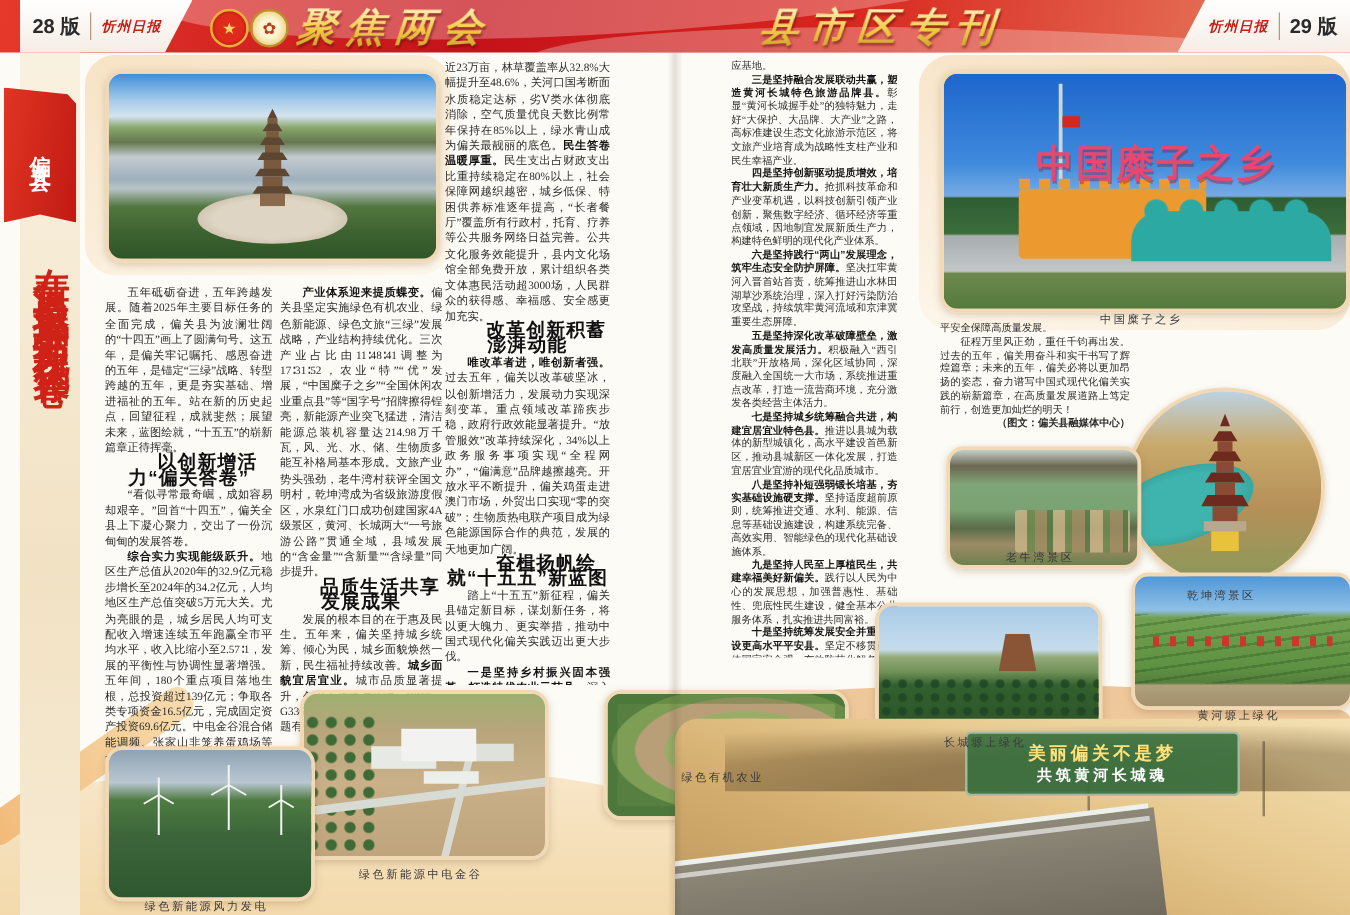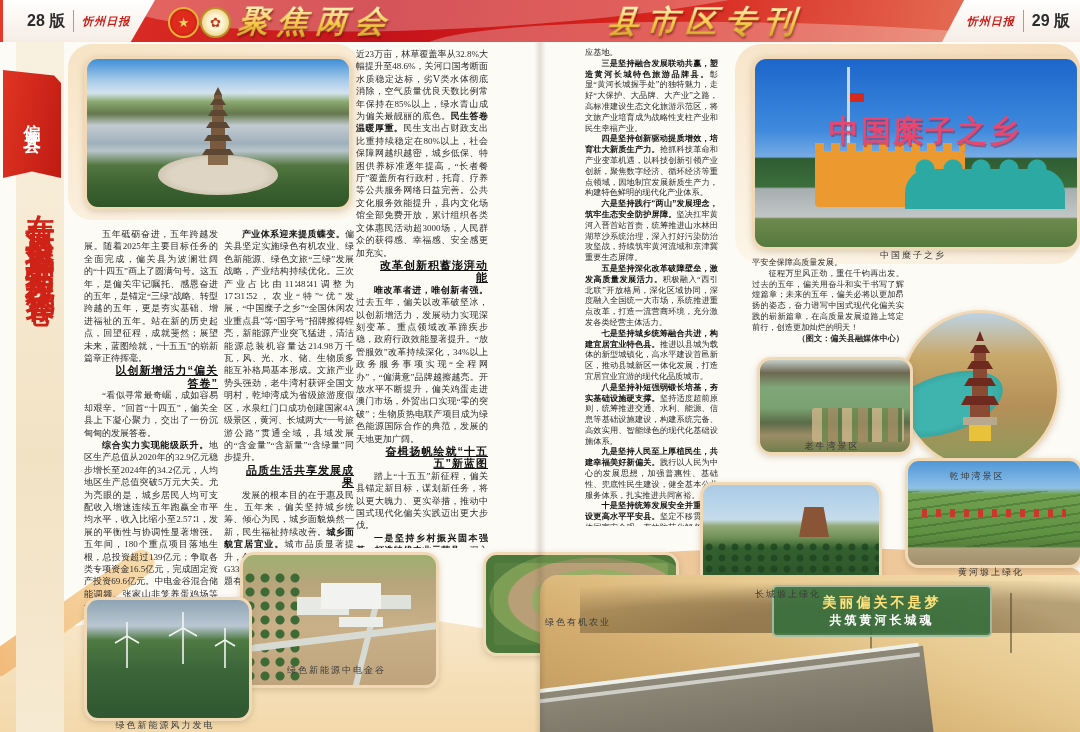--- a/index.html
+++ b/index.html
@@ -6,21 +6,21 @@
   body{font-family:"Liberation Serif","DejaVu Serif",serif;background:#e9e4da;}
   #spread{position:relative;width:1080px;height:732px;margin:0 auto;background:#fdfbf6;overflow:hidden;}
 
   
   .band{position:absolute;left:0;top:0;width:1080px;height:42px;
     background:linear-gradient(100deg,#e6392b 0%,#c4121a 35%,#d8251d 62%,#e2604a 85%,#e8886a 100%);overflow:hidden;}
   .band .wave1,.band .wave2{position:absolute;background:rgba(255,255,255,.28);border-radius:50%;}
   .wave1{width:700px;height:90px;left:120px;top:-62px;transform:rotate(-3deg);}
   .wave2{width:800px;height:80px;left:420px;top:24px;transform:rotate(2deg);background:rgba(120,0,0,.18);}
   .chip{position:absolute;top:0;height:42px;display:flex;align-items:center;gap:8px;background:linear-gradient(180deg,#ffffff,#f6ece4);z-index:3;}
-  .chip-left{left:3px;width:128px;padding-left:24px;clip-path:polygon(0 0,100% 0,84% 100%,0 100%);}
+  .chip-left{left:16px;width:128px;padding-left:10px;clip-path:polygon(0 0,100% 0,84% 100%,0 100%);}
   .chip-right{right:0;width:128px;justify-content:flex-end;padding-right:10px;clip-path:polygon(16% 0,100% 0,100% 100%,0 100%);}
   .pageno{font-family:"Liberation Sans","DejaVu Sans",sans-serif;font-weight:bold;font-size:16px;color:#2b2b2b;}
   .chip-div{width:1px;height:22px;background:#b09a8d;}
   .masthead{font-size:11px;font-weight:bold;font-style:italic;color:#c81d17;letter-spacing:1px;}
   .emblem{position:absolute;top:7px;width:27px;height:27px;border-radius:50%;z-index:3;display:flex;align-items:center;justify-content:center;font-size:13px;}
   .emblem-state{left:168px;background:radial-gradient(circle,#e02a1c 55%,#a80f0c);border:2px solid #e8b23a;color:#f7d264;}
   .emblem-cppcc{left:200px;background:radial-gradient(circle,#fdf4d2 40%,#e2bd55);border:2px solid #bb8f2a;color:#c03a1d;}
   .goldtitle{position:absolute;top:1px;z-index:3;font-family:"Liberation Serif","DejaVu Serif",serif;
     font-weight:bold;font-style:italic;font-size:31px;letter-spacing:8px;
     background:linear-gradient(180deg,#fdf0b2 15%,#f3c945 55%,#caa22c 90%);
@@ -49,22 +49,22 @@
   .blob-br{left:540px;top:548px;width:540px;height:60px;background:#eec89b;border-radius:100% 100% 0 0/52px 52px 0 0;}
   .stripe-orange{left:-30px;top:600px;width:200px;height:26px;background:linear-gradient(90deg,#f2b978,#f7dcae);transform:rotate(-35deg);border-radius:12px;}
   .gutter{position:absolute;left:534px;top:42px;width:12px;height:690px;z-index:5;pointer-events:none;
     background:linear-gradient(90deg,rgba(0,0,0,0) 0%,rgba(90,70,50,.16) 50%,rgba(0,0,0,0) 100%);}
 
   
   .col{position:absolute;z-index:2;font-size:9px;line-height:12.4px;color:#2b2b2b;text-align:justify;overflow:hidden;}
   .col p{margin:0;text-indent:2em;}
   .col p.noindent{text-indent:0;}
   .col b{font-family:"Liberation Sans","DejaVu Sans",sans-serif;color:#151515;}
-  .subhead{font-family:"Liberation Sans","DejaVu Sans",sans-serif;font-weight:bold;font-size:11px;
-    color:#111;text-align:right;margin:7px 0;text-indent:0;letter-spacing:1px;text-decoration:underline;}
+  .subhead{font-family:"Liberation Sans","DejaVu Sans",sans-serif;font-weight:bold;font-size:15px;
+    color:#111;text-align:center;margin:7px 0;text-indent:0;letter-spacing:1px;}
   #col1{left:84px;top:228px;width:134px;height:382px;}
   #col2{left:224px;top:228px;width:130px;height:360px;}
   #col3{left:356px;top:48px;width:132px;height:500px;}
   #colA{left:585px;top:48px;width:133px;height:478px;font-size:8.2px;line-height:10.8px;}
   #colB{left:752px;top:258px;width:152px;height:96px;font-size:8.2px;line-height:10.8px;}
   .credit{font-weight:bold;text-align:right;margin-top:2px;}
 
   
   .photo{position:absolute;border-radius:14px;border:3px solid #f1d9b6;overflow:hidden;z-index:2;box-shadow:0 2px 6px rgba(120,90,50,.25);}
   .cap{position:absolute;z-index:3;font-size:9px;color:#3a3a3a;letter-spacing:2px;text-align:center;}
@@ -288,21 +288,21 @@
     <div class="edge"></div>
   </div>
   <div class="cap" style="left:483px;top:616px;width:190px;">绿色有机农业</div>
 
   <div class="photo" id="ph-zhongdian">
     <div class="trees"></div>
     <div class="road"></div>
     <div class="road2"></div>
     <div class="bld"></div>
   </div>
-  <div class="cap" style="left:240px;top:664px;width:193px;">绿色新能源中电金谷</div>
+  <div class="cap" style="left:240px;top:693px;width:193px;">绿色新能源中电金谷</div>
 
   <div class="photo" id="ph-fengli">
     <svg width="162" height="70" viewBox="0 0 162 70">
       <g stroke="#f2f4f2" stroke-width="1.6" fill="none">
         <line x1="40" y1="30" x2="40" y2="62"></line>
           <line x1="40" y1="30" x2="40" y2="16"></line>
           <line x1="40" y1="30" x2="52" y2="37"></line>
           <line x1="40" y1="30" x2="28" y2="37"></line>
         <line x1="96" y1="22" x2="96" y2="58"></line>
           <line x1="96" y1="22" x2="96" y2="6"></line>

